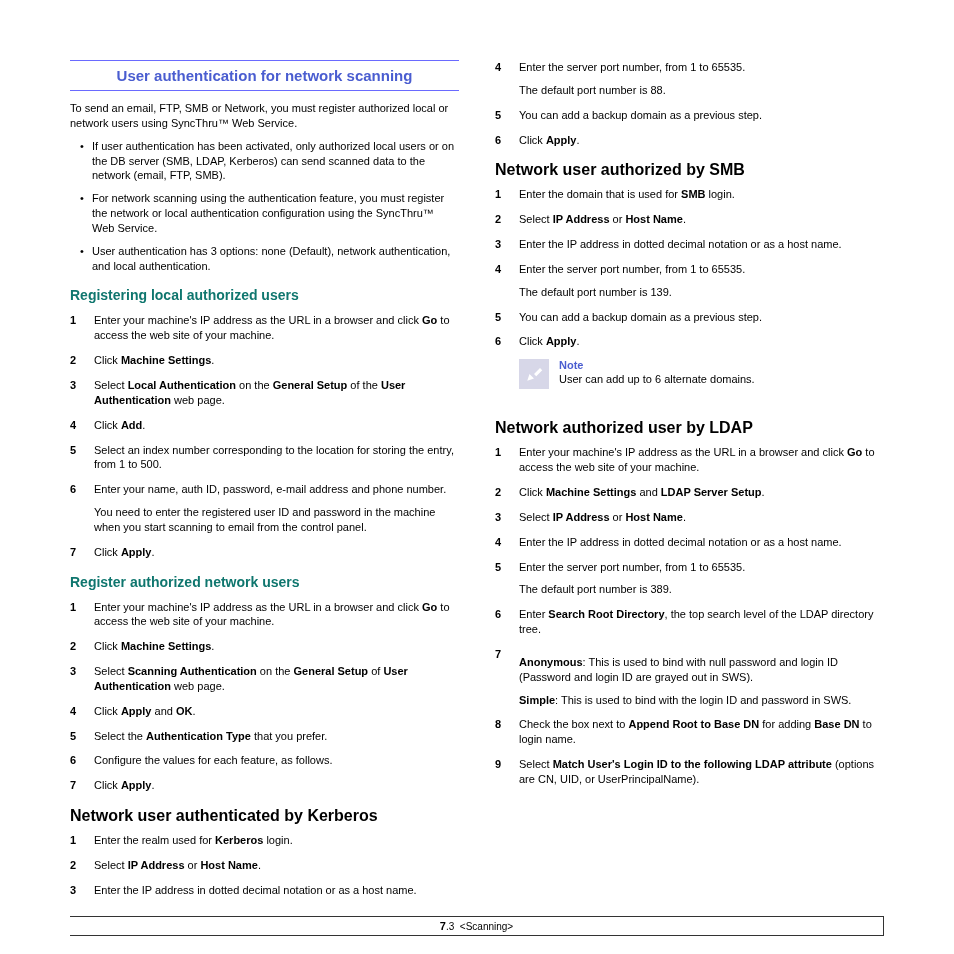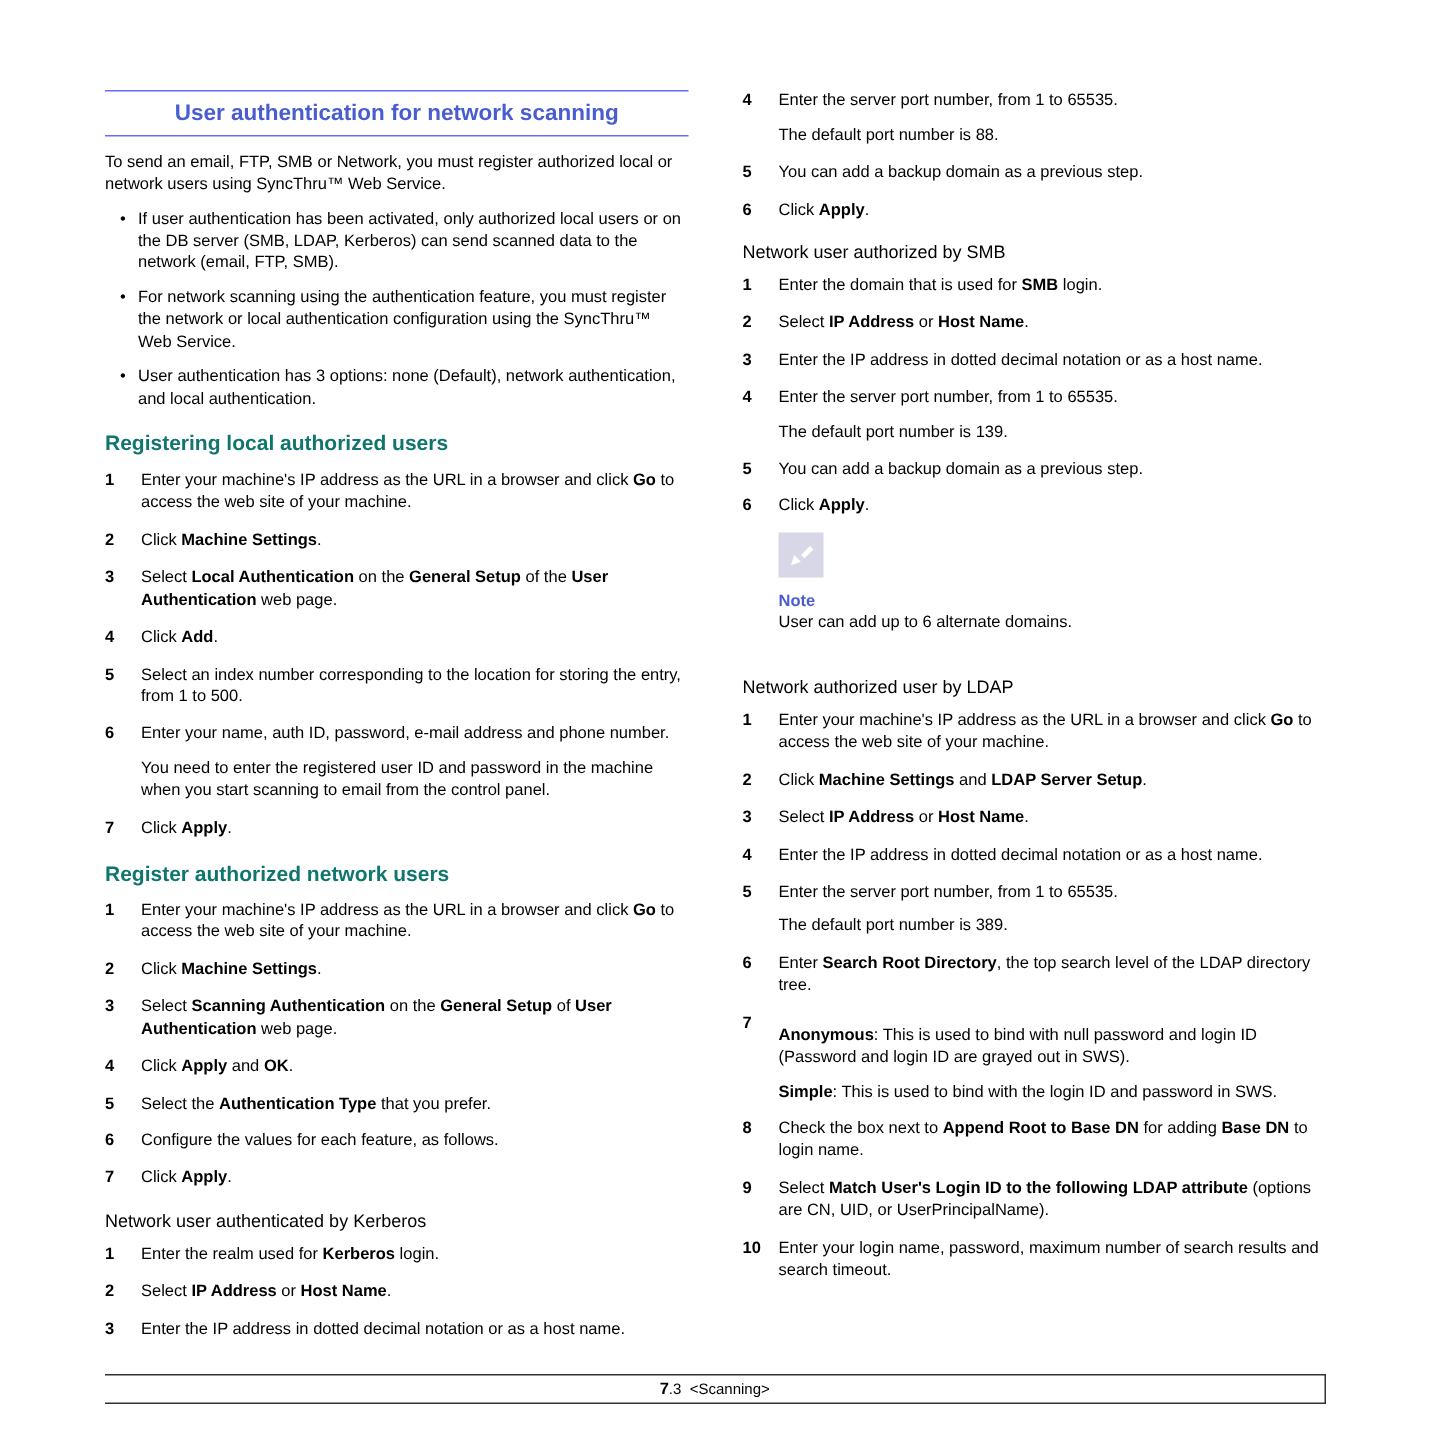--- a/index.html
+++ b/index.html
@@ -34,42 +34,41 @@
   ul.bullets { list-style: none; padding-left: 12px; margin-bottom: 14px; }
   ul.bullets li { position: relative; padding-left: 10px; margin-bottom: 8px; line-height: 1.35; }
   ul.bullets li::before { content: "•"; position: absolute; left: -2px; }
   h2.sub {
     color: #0f766e;
     font-size: 14px;
     font-weight: bold;
     margin: 14px 0 10px 0;
   }
   h3.mini {
-    font-size: 12px;
-    font-weight: normal;
+    font-size: 16px;
+    font-weight: bold;
     margin: 14px 0 8px 0;
   }
   ol.steps { list-style: none; margin-bottom: 6px; }
   ol.steps > li {
     display: flex;
     margin-bottom: 10px;
     line-height: 1.35;
   }
   ol.steps > li .num {
     min-width: 24px;
     font-weight: bold;
   }
   ol.steps > li .body { flex: 1; }
   ol.steps > li .body p.extra { margin-top: 8px; }
   .note-box {
     display: flex;
     align-items: flex-start;
     gap: 10px;
     margin: 4px 0 10px 24px;
-    flex-direction: column;
   }
   .note-icon {
     width: 30px; height: 30px;
     background: #d7d7e8;
     display:flex; align-items:center; justify-content:center;
     color:#fff; font-size:16px;
   }
   .note-text .note-label { color:#4a5dd0; font-weight:bold; display:block; margin-bottom:2px;}
   .footer {
     position:absolute;
@@ -341,25 +340,19 @@
           <div class="body">
             <p>Check the box next to <b>Append Root to Base DN</b> for adding <b>Base DN</b> to login name.</p>
           </div>
         </li>
         <li>
           <span class="num">9</span>
           <div class="body">
             <p>Select <b>Match User's Login ID to the following LDAP attribute</b> (options are CN, UID, or UserPrincipalName).</p>
           </div>
         </li>
-        <li>
-          <span class="num">10</span>
-          <div class="body">
-            <p>Enter your login name, password, maximum number of search results and search timeout.</p>
-          </div>
-        </li>
       </ol>
   </div>
 </div>
 
 <div class="footer">
   <span class="pg">7</span><span>.3</span>&nbsp;&nbsp;<span>&lt;Scanning&gt;</span>
 </div>
 
 </body></html>

